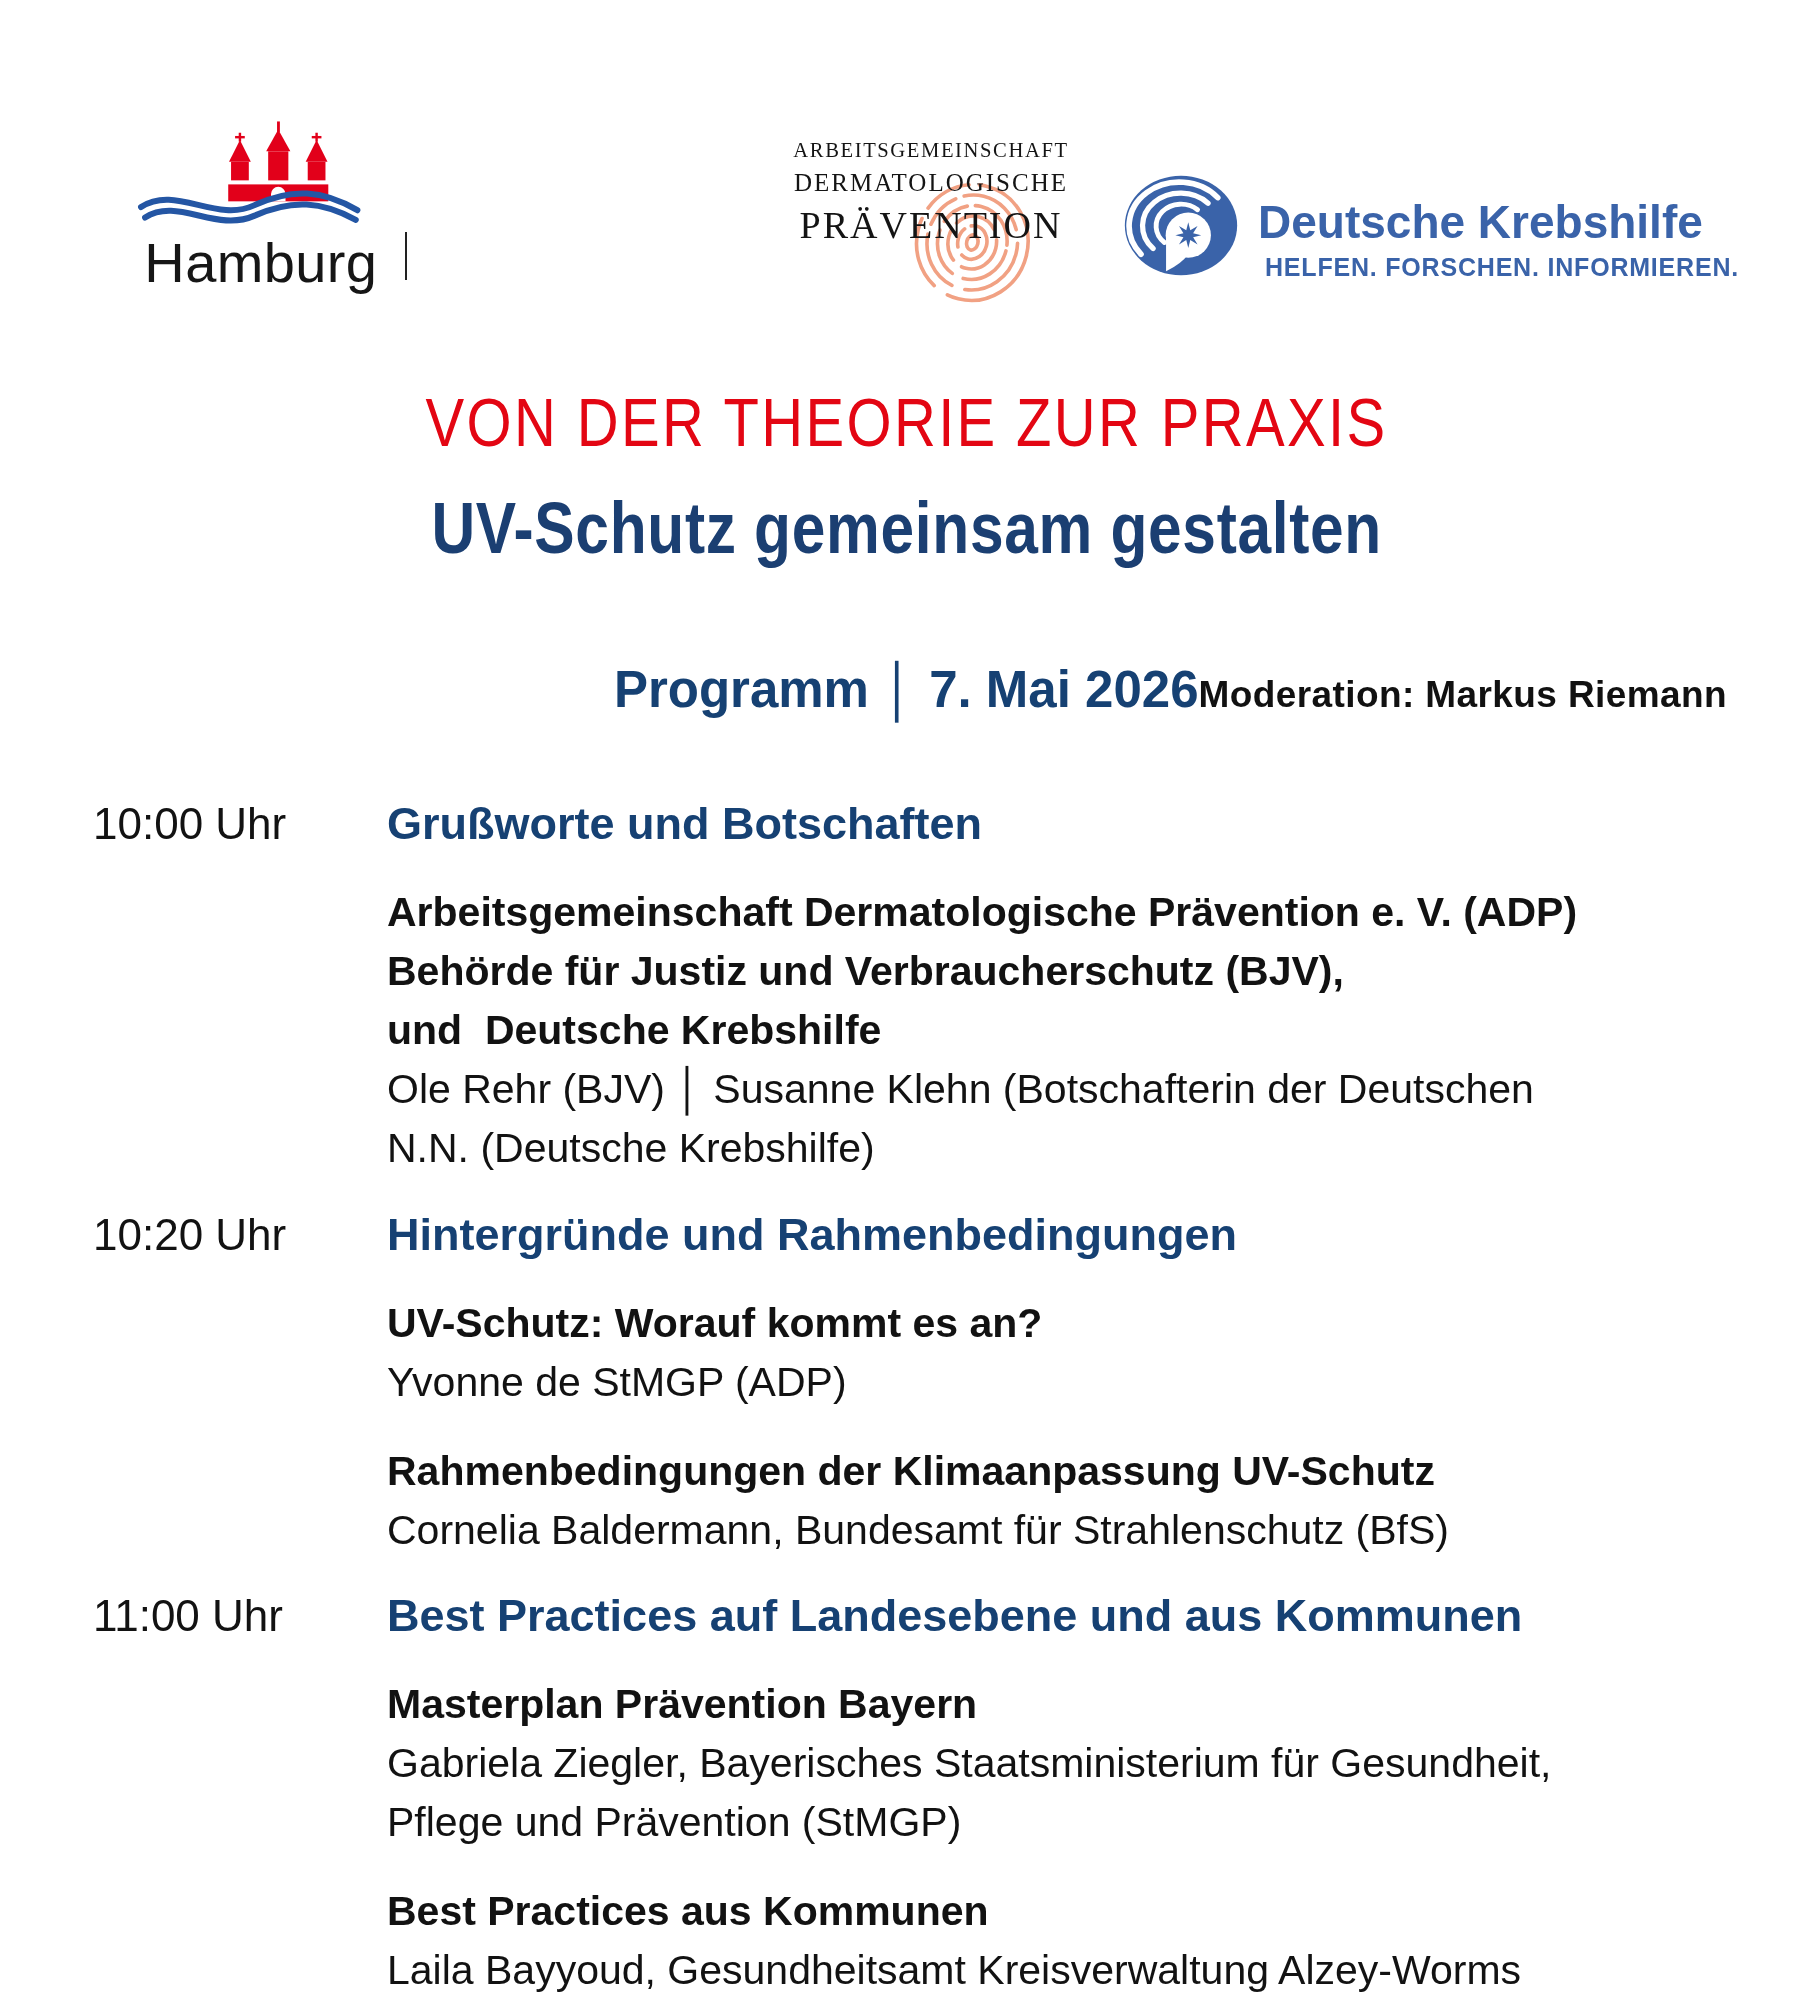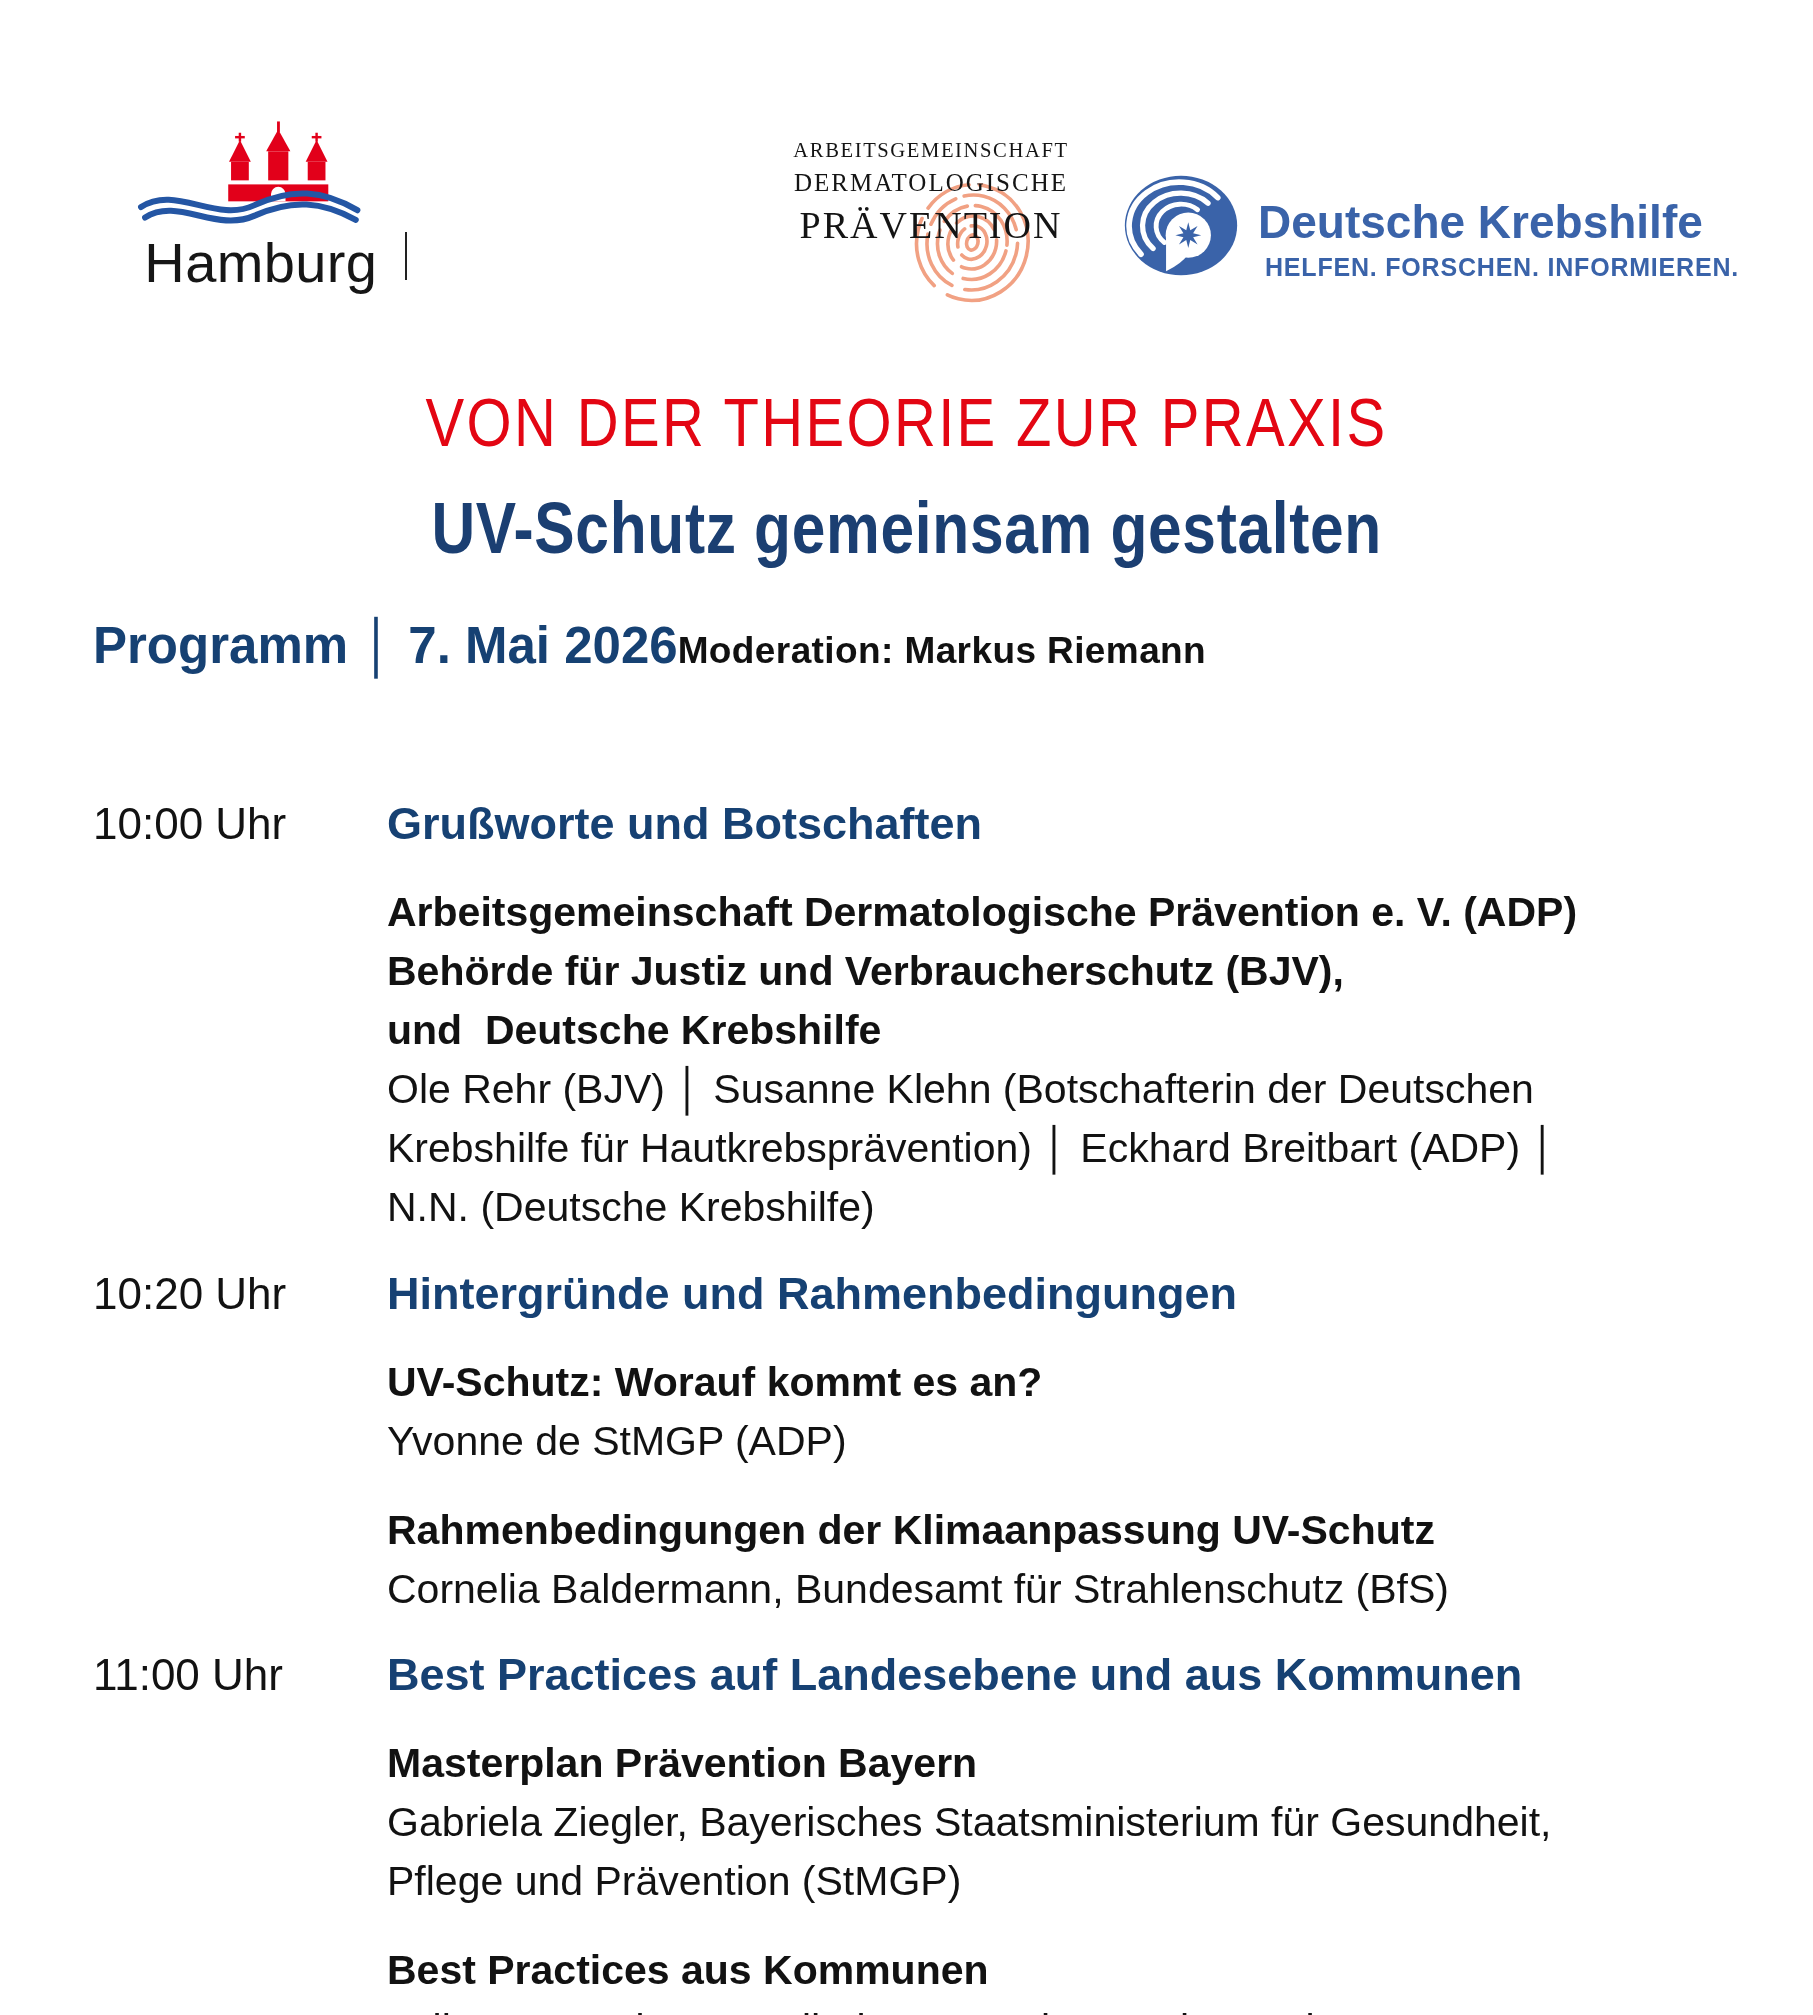--- a/index.html
+++ b/index.html
@@ -27,22 +27,22 @@
 
   
   .title-red{position:absolute;top:384px;left:0;width:100%;text-align:center;
              font-size:69px;line-height:77px;color:#E30613;letter-spacing:2.8px;white-space:nowrap;}
   .title-red span{display:inline-block;transform:scaleX(0.84);transform-origin:center;}
   .title-navy{position:absolute;top:488px;left:0;width:100%;text-align:center;
              font-size:72px;line-height:81px;font-weight:700;color:#1B3F72;letter-spacing:0.8px;white-space:nowrap;}
   .title-navy span{display:inline-block;transform:scaleX(0.84);transform-origin:center;}
 
   
-  .program-row{position:absolute;left:93px;right:87px;top:616px;display:flex;
-               justify-content:flex-start;align-items:baseline;}
+  .program-row{position:absolute;left:93px;right:87px;top:660px;display:flex;
+               justify-content:flex-end;align-items:baseline;}
   .prog-label{font-size:51px;line-height:60px;font-weight:700;color:#164173;white-space:pre;}
   .prog-mod{font-size:37px;line-height:60px;font-weight:700;color:#111;letter-spacing:0.4px;white-space:pre;}
 
   
   .schedule{position:absolute;left:93px;top:794px;width:1636px;}
   .session{display:flex;align-items:flex-start;}
   .session + .session{margin-top:26.6px;}
   .s-time{width:294px;flex:0 0 294px;font-size:44px;line-height:59px;color:#121212;white-space:pre;}
   .s-content{flex:1 1 auto;min-width:0;}
   .s-title{font-size:45px;line-height:59px;font-weight:700;color:#164173;white-space:pre;}
@@ -128,21 +128,20 @@
   <div class="schedule">
       <div class="session">
         <div class="s-time">10:00 Uhr</div>
         <div class="s-content">
           <div class="s-title">Grußworte und Botschaften</div>
           <div class="block">
             <div class="line b">Arbeitsgemeinschaft Dermatologische Prävention e. V. (ADP)</div>
             <div class="line b">Behörde für Justiz und Verbraucherschutz (BJV),</div>
             <div class="line b">und  Deutsche Krebshilfe</div>
             <div class="line r">Ole Rehr (BJV) │ Susanne Klehn (Botschafterin der Deutschen</div>
-            <div class="line r">Krebshilfe für Hautkrebsprävention) │ Eckhard Breitbart (ADP) │</div>
             <div class="line r">N.N. (Deutsche Krebshilfe)</div>
           </div>
         </div>
       </div>
       <div class="session">
         <div class="s-time">10:20 Uhr</div>
         <div class="s-content">
           <div class="s-title">Hintergründe und Rahmenbedingungen</div>
           <div class="block">
             <div class="line b">UV-Schutz: Worauf kommt es an?</div>

